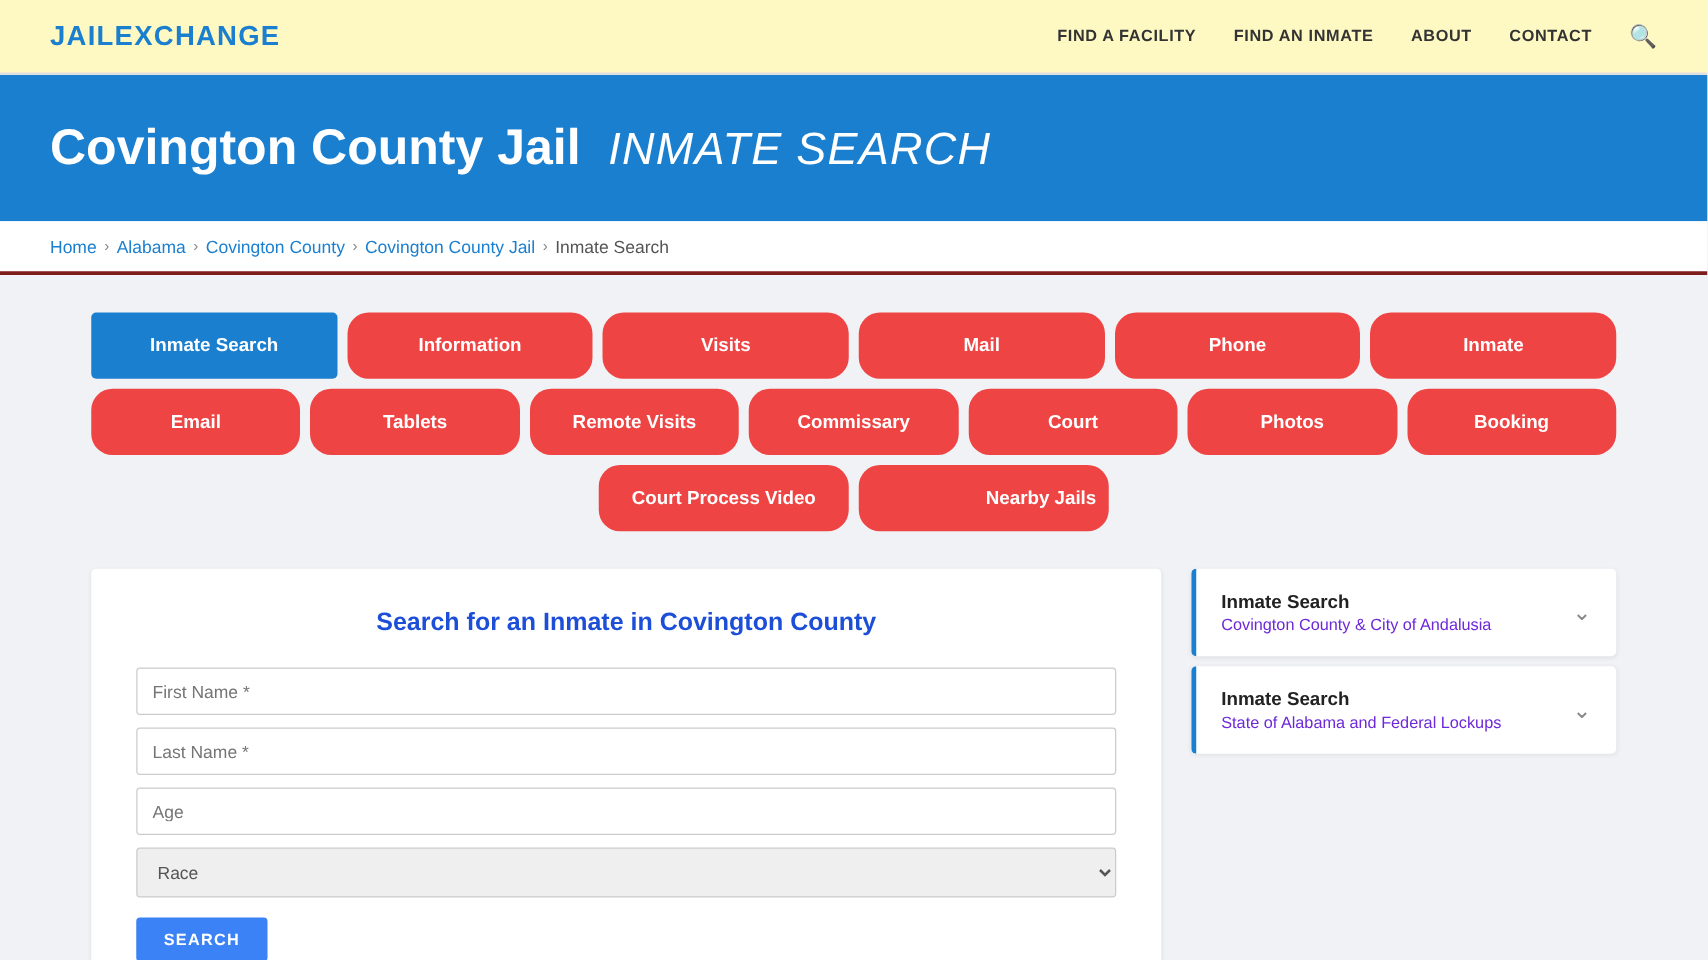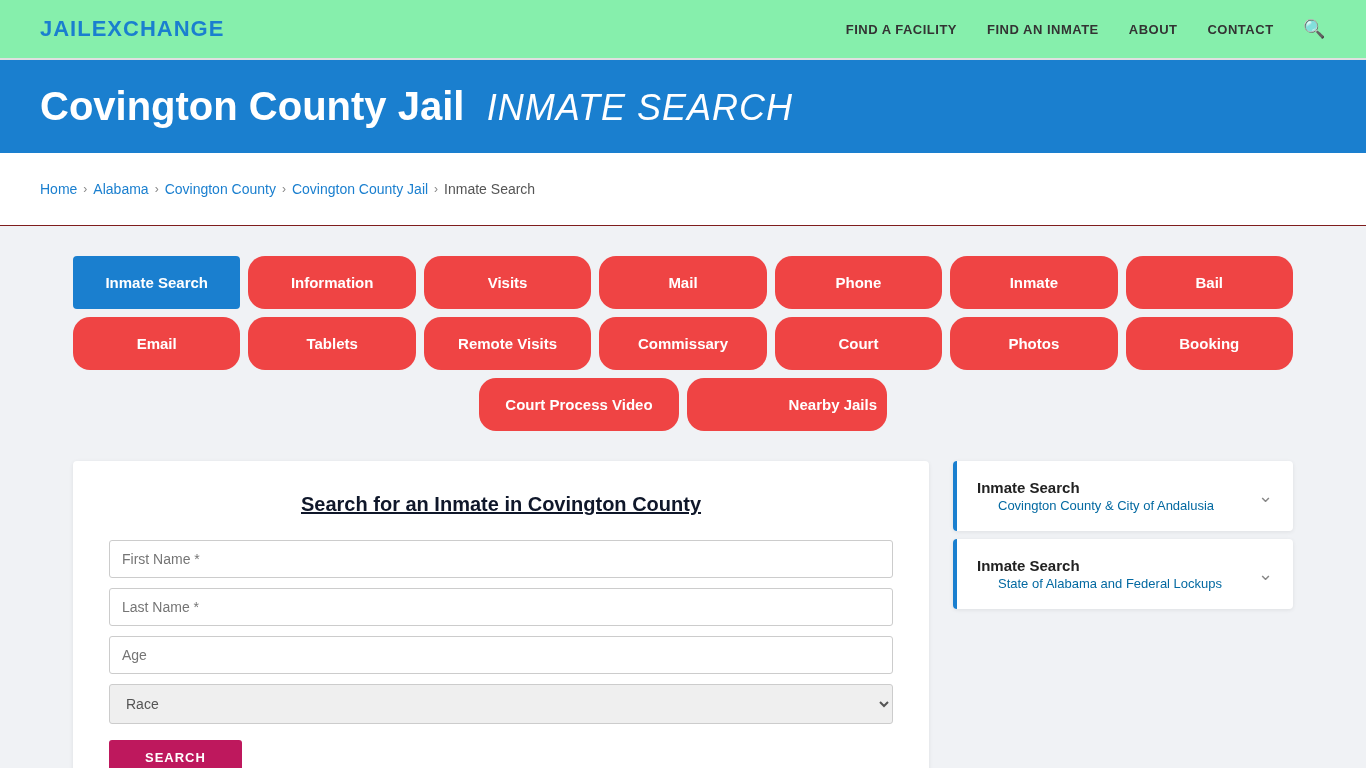--- a/index.html
+++ b/index.html
@@ -1,20 +1,20 @@
 <!DOCTYPE html>
 <html><head>
   <meta charset="utf-8">
   <style>
     * { box-sizing: border-box; margin: 0; padding: 0; }
     body { font-family: Arial, sans-serif; background: #f0f2f5; color: #333; }
 
     
     .navbar {
-      background: #86efac;
+      background: #fef9c3;
       border-bottom: 2px solid #e0e0e0;
       display: flex;
       align-items: center;
       justify-content: space-between;
       padding: 0 40px;
       height: 60px;
     }
     .logo {
       font-size: 22px;
       font-weight: 900;
@@ -34,39 +34,39 @@
       font-size: 13px;
       font-weight: 700;
       color: #333;
       letter-spacing: 0.5px;
     }
     .search-icon-nav { font-size: 18px; color: #555; cursor: pointer; }
 
     
     .hero {
       background: #1a7fcf;
-      padding: 24px 40px;
+      padding: 36px 40px;
     }
     .hero h1 {
       color: #fff;
       font-size: 40px;
       font-weight: 900;
     }
     .hero h1 em {
       font-style: italic;
       font-weight: 400;
       font-size: 36px;
       letter-spacing: 1px;
     }
 
     
     .breadcrumb-wrap {
       background: #fff;
-      padding: 28px 40px;
-      border-bottom: 1px solid #7f1d1d;
+      padding: 12px 40px;
+      border-bottom: 3px solid #7f1d1d;
     }
     .breadcrumb {
       display: flex;
       align-items: center;
       gap: 6px;
       font-size: 14px;
       flex-wrap: wrap;
     }
     .breadcrumb a { color: #1a7fcf; text-decoration: none; }
     .breadcrumb .sep { color: #888; font-size: 12px; }
@@ -119,47 +119,46 @@
       padding: 32px 36px;
       flex: 1;
       min-width: 0;
       box-shadow: 0 1px 4px rgba(0,0,0,0.08);
     }
     .search-card h2 {
       font-size: 20px;
       font-weight: 700;
       text-align: center;
       margin-bottom: 24px;
-      color: #0f172a;
-      text-decoration: underline;
+      color: #1d4ed8;
     }
     .search-form-row {
       display: flex;
       gap: 10px;
       margin-bottom: 16px;
       flex-wrap: wrap;
       flex-direction: column;
     }
     .search-form-row input,
     .search-form-row select {
       border: 1px solid #ccc;
       border-radius: 3px;
       padding: 10px 12px;
       font-size: 14px;
       flex: 1;
       min-width: 100px;
       color: #555;
     }
     .search-form-row select { flex: 1.5; }
     .search-btn {
-      background: #be185d;
+      background: #3b82f6;
       color: #fff;
       border: none;
       border-radius: 3px;
-      padding: 10px 36px;
+      padding: 10px 22px;
       font-size: 13px;
       font-weight: 700;
       letter-spacing: 1px;
       cursor: pointer;
     }
 
     
     .sidebar {
       width: 340px;
       flex-shrink: 0;
@@ -182,23 +181,22 @@
     }
     .sidebar-item:last-child { border-bottom: none; }
     .sidebar-item-text {}
     .sidebar-item-title {
       font-size: 15px;
       font-weight: 700;
       color: #222;
     }
     .sidebar-item-subtitle {
       font-size: 13px;
-      color: #0369a1;
+      color: #6d28d9;
       margin-top: 2px;
-      margin-left: 21px;
     }
     .sidebar-chevron { color: #888; font-size: 18px; }
   </style>
 </head>
 <body>
 
 <nav class="navbar">
   <a class="logo" href="#">
     <span>JAIL</span><span style="color:#1a7fcf">EXCHANGE</span>
   </a>
@@ -239,21 +237,20 @@
 <div class="main-wrap">
 
   <div class="nav-buttons">
     <div class="nav-row">
       <button class="nav-btn active">Inmate Search</button>
       <button class="nav-btn teal">Information</button>
       <button class="nav-btn teal">Visits</button>
       <button class="nav-btn teal">Mail</button>
       <button class="nav-btn teal">Phone</button>
       <button class="nav-btn teal">Inmate</button>
-      <button class="nav-btn teal">Bail</button>
     </div>
     <div class="nav-row">
       <button class="nav-btn teal">Email</button>
       <button class="nav-btn teal">Tablets</button>
       <button class="nav-btn teal">Remote Visits</button>
       <button class="nav-btn teal">Commissary</button>
       <button class="nav-btn teal">Court</button>
       <button class="nav-btn teal">Photos</button>
       <button class="nav-btn teal">Booking</button>
     </div>

